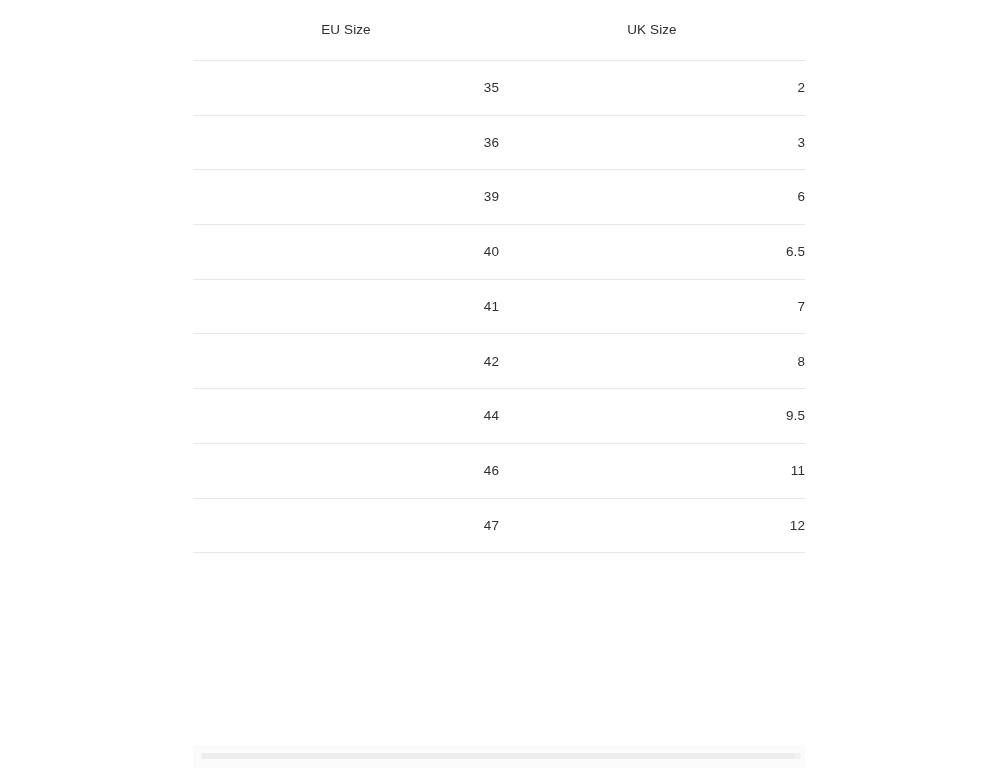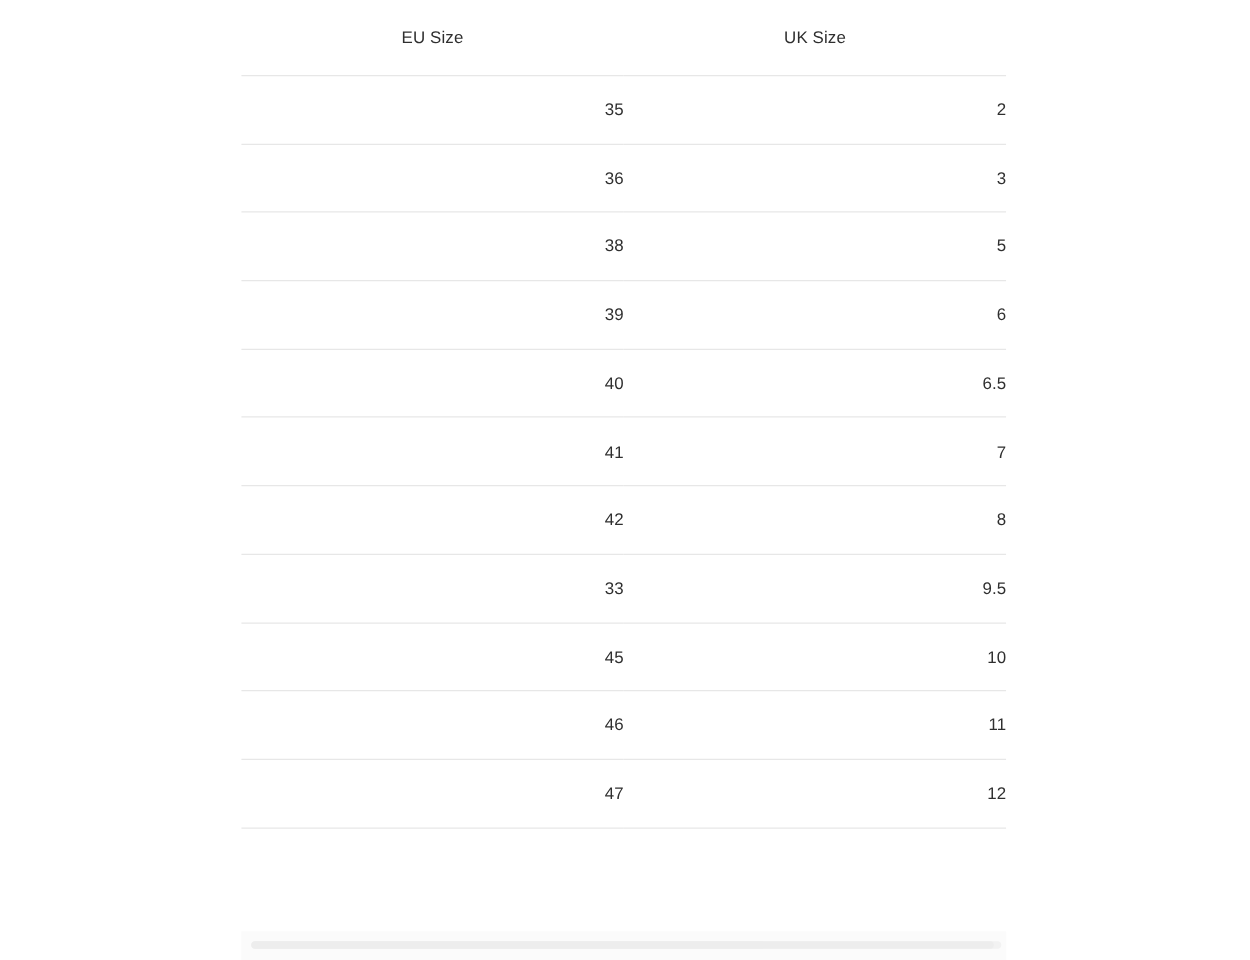--- a/index.html
+++ b/index.html
@@ -111,46 +111,38 @@
     <tbody id="table-body">
         <tr>
           <td>35</td>
           <td>2</td>
         </tr>
         <tr>
           <td>36</td>
           <td>3</td>
         </tr>
         <tr>
-          <td>38</td>
-          <td>5</td>
-        </tr>
-        <tr>
           <td>39</td>
           <td>6</td>
         </tr>
         <tr>
           <td>40</td>
           <td>6.5</td>
         </tr>
         <tr>
           <td>41</td>
           <td>7</td>
         </tr>
         <tr>
           <td>42</td>
           <td>8</td>
         </tr>
         <tr>
-          <td>33</td>
+          <td>44</td>
           <td>9.5</td>
-        </tr>
-        <tr>
-          <td>45</td>
-          <td>10</td>
         </tr>
         <tr>
           <td>46</td>
           <td>11</td>
         </tr>
         <tr>
           <td>47</td>
           <td>12</td>
         </tr>
       </tbody>

